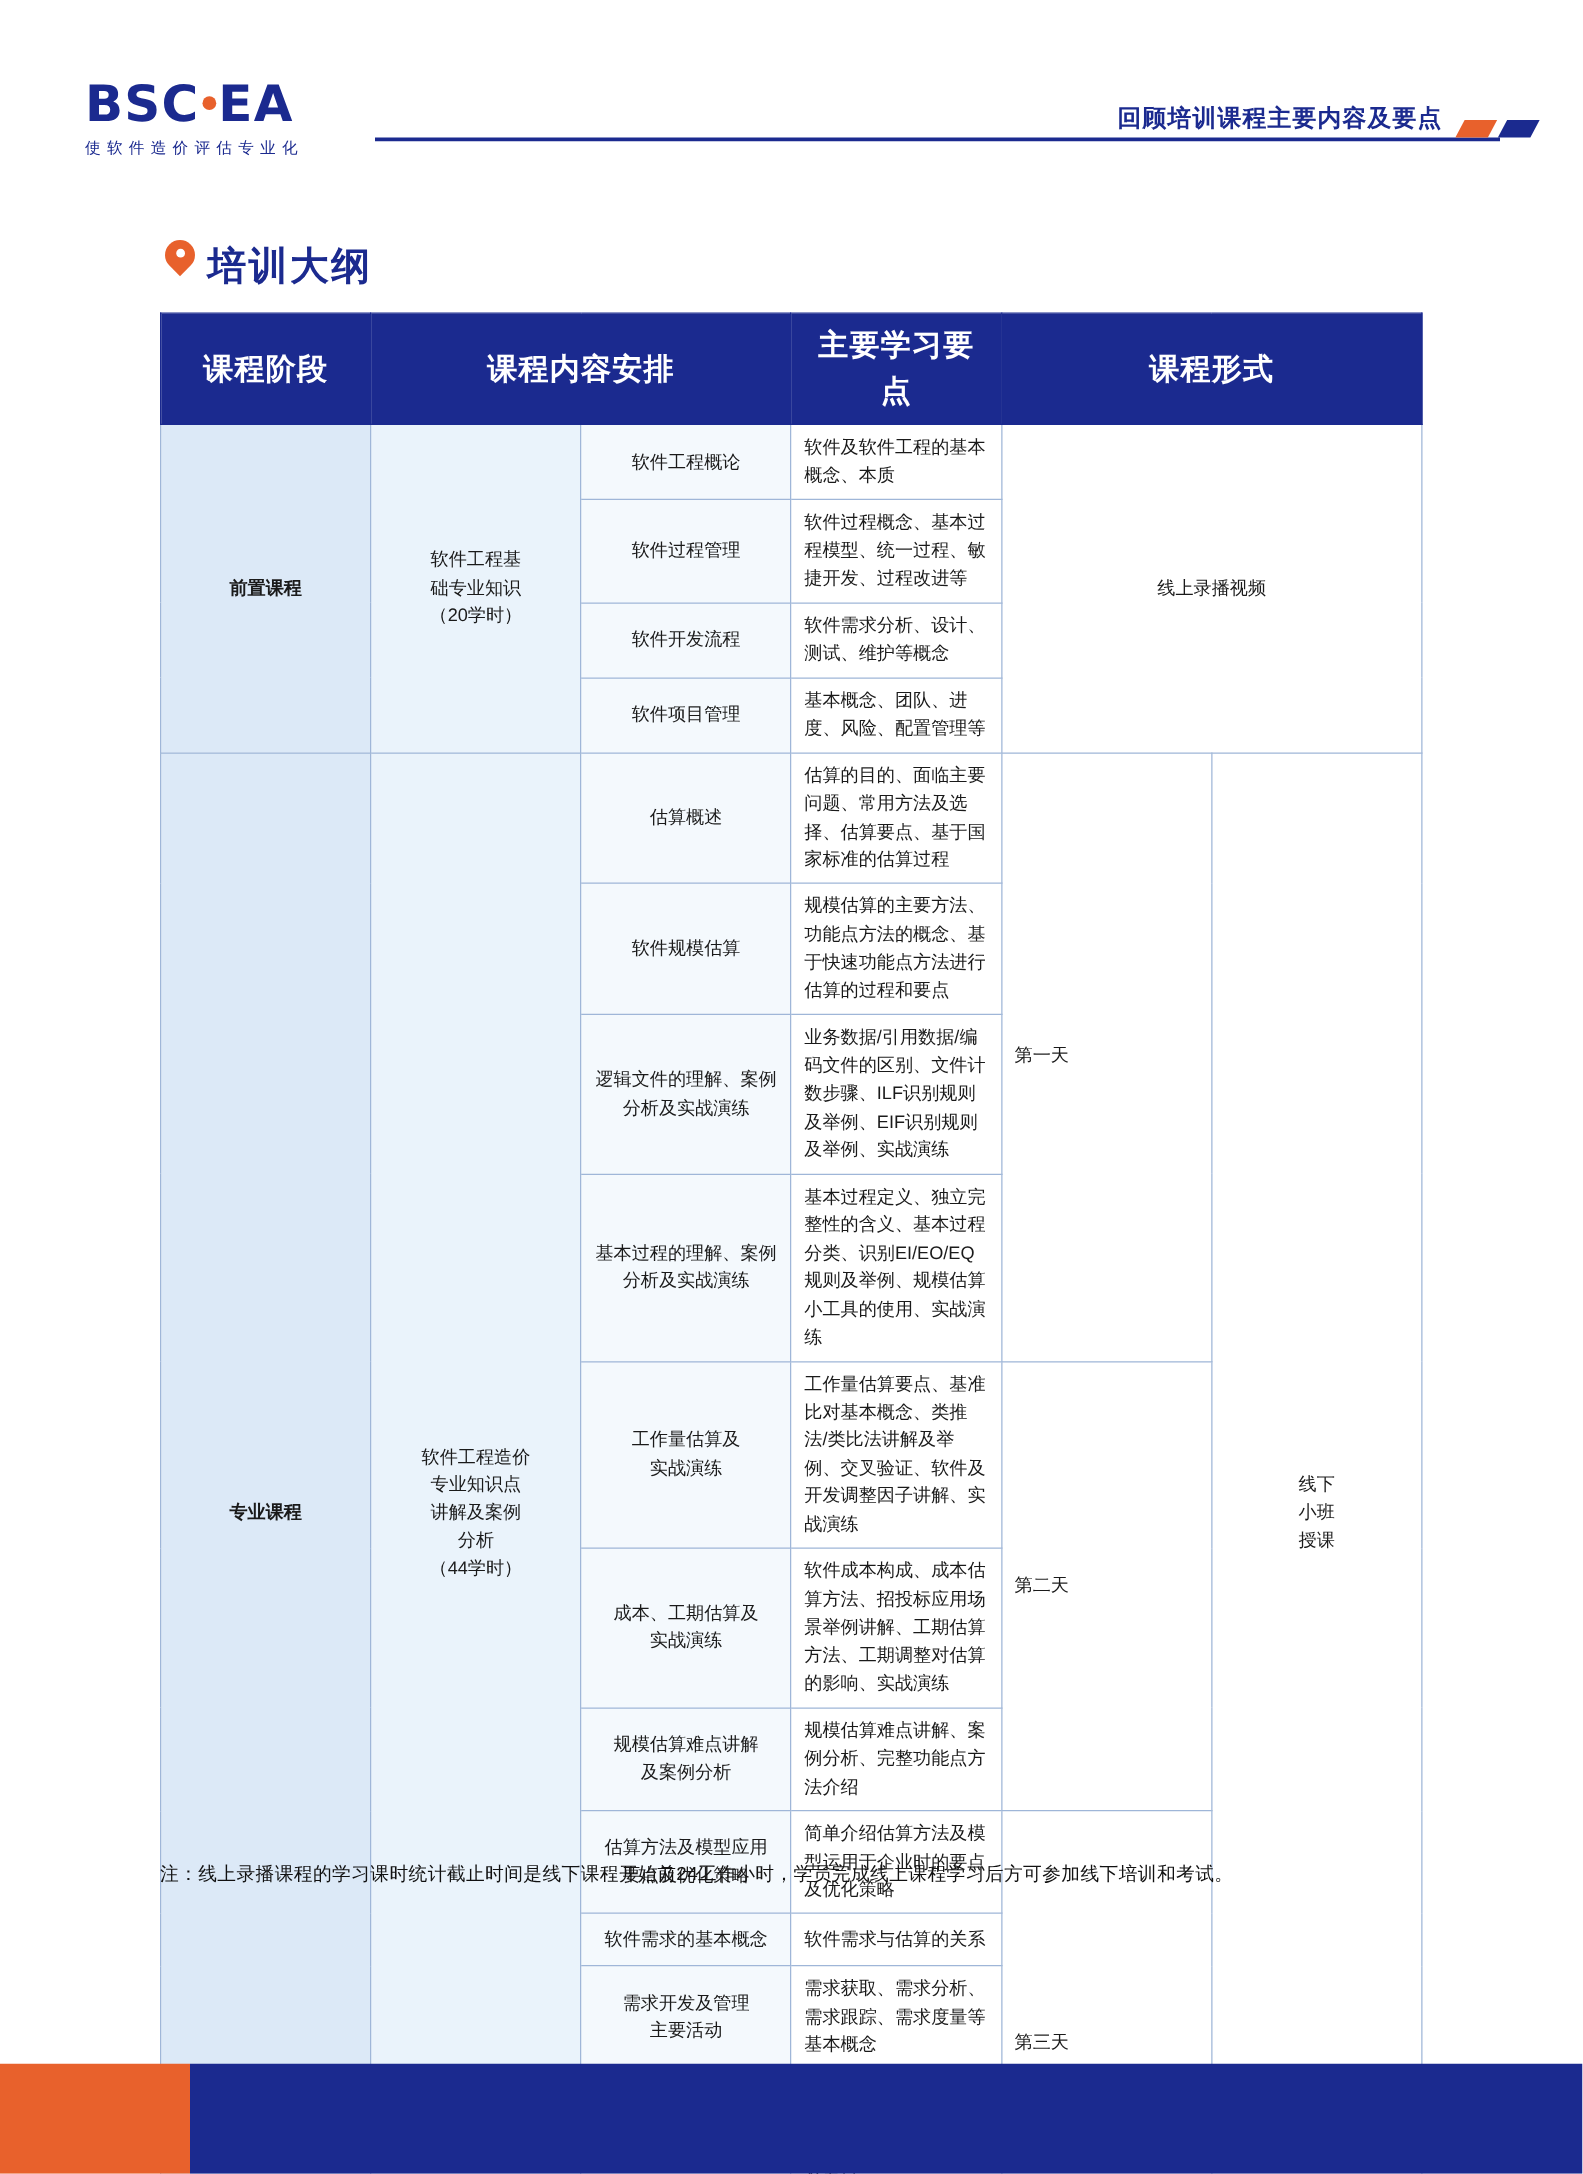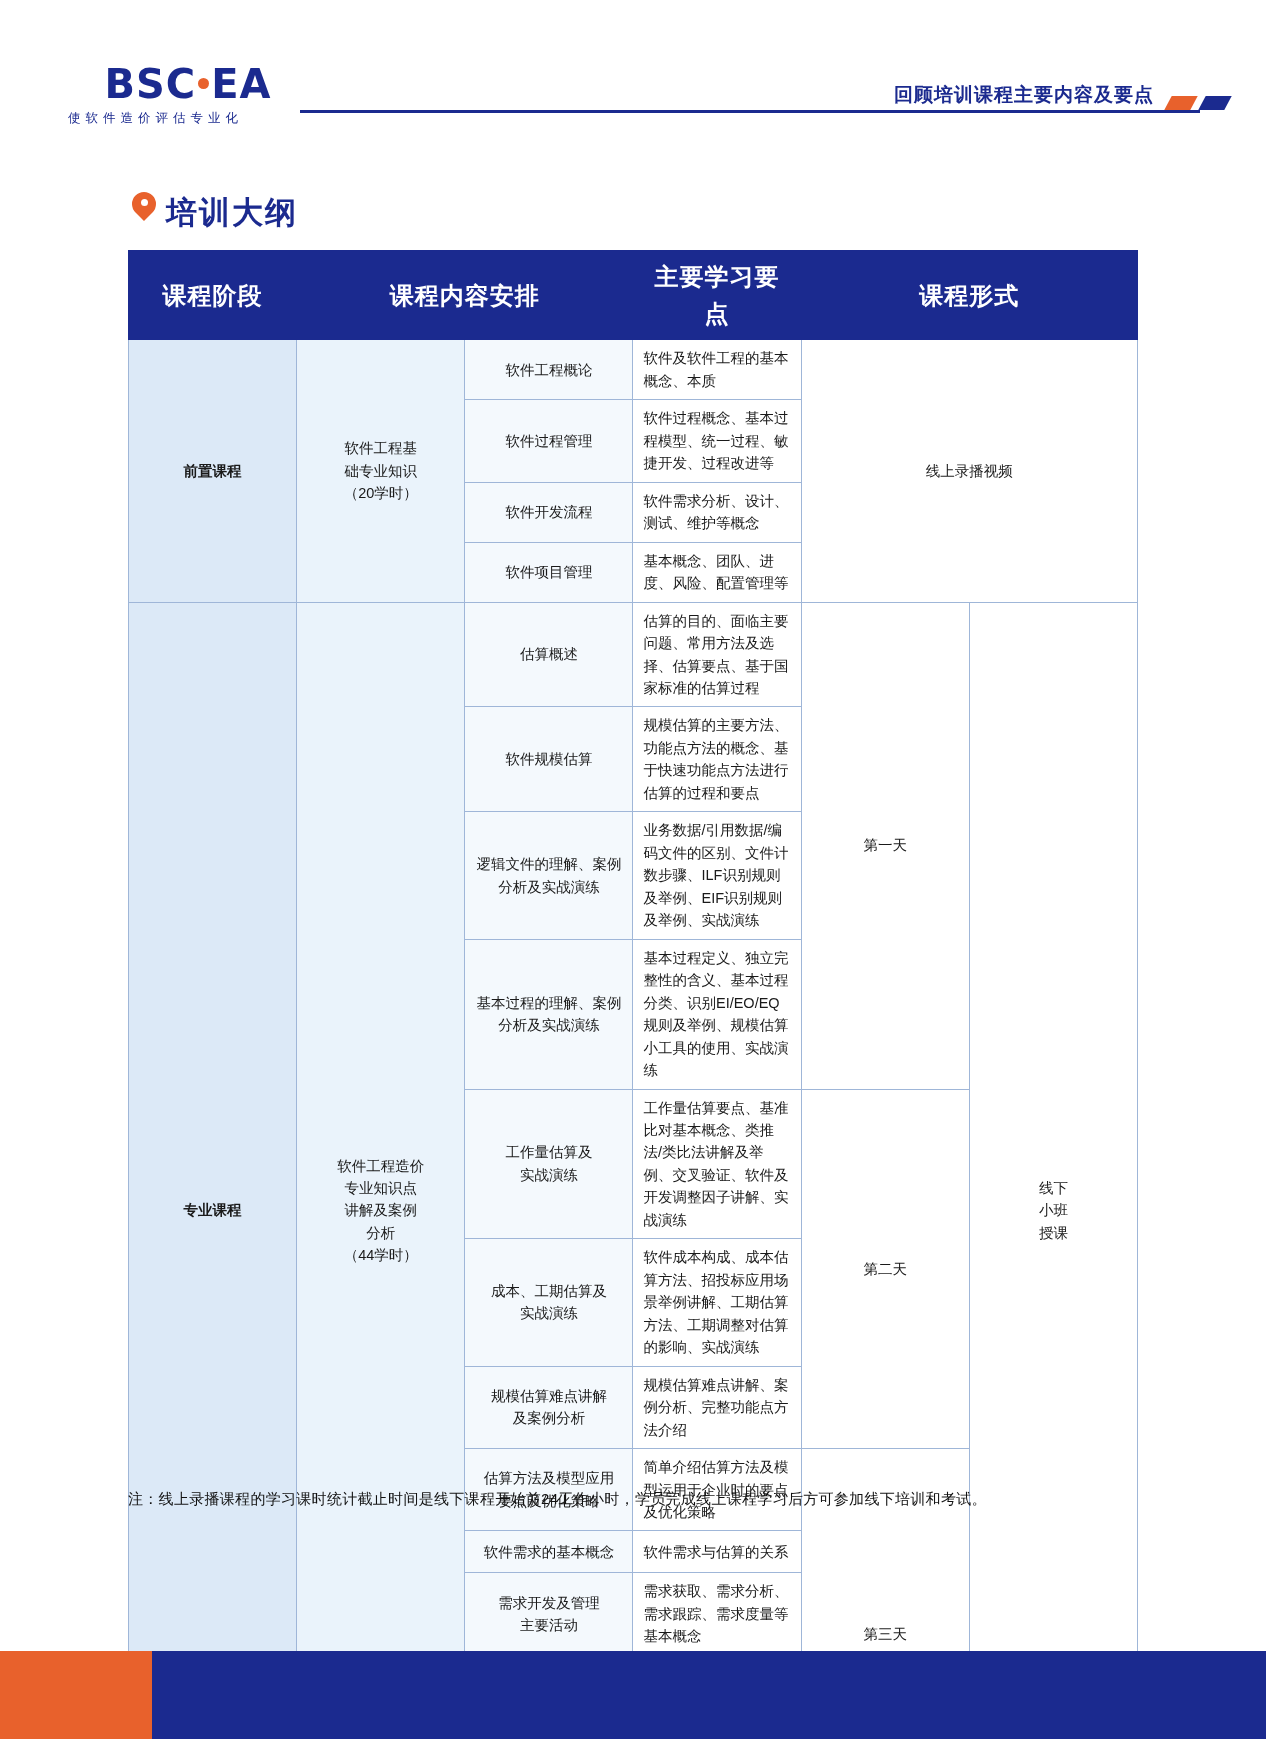--- a/index.html
+++ b/index.html
@@ -27,21 +27,20 @@
     width: 240px;
   }
   .logo-text {
     font-family: "DejaVu Sans", sans-serif;
     font-size: 40px;
     font-weight: bold;
     color: #1b2a8f;
     letter-spacing: 1px;
     line-height: 44px;
     white-space: nowrap;
-    text-align: center;
   }
   .logo-dot {
     display: inline-block;
     width: 11px; height: 11px;
     border-radius: 50%;
     background: #e8612c;
     vertical-align: middle;
     margin: 0 2px 8px 2px;
   }
   .logo-sub {
@@ -161,21 +160,20 @@
     text-align: center;
     width: 190px;
   }
   td.points {
     background: #ffffff;
     text-align: left;
     width: 400px;
   }
   td.day {
     background: #ffffff;
-    text-align: center;
     width: 90px;
   }
   td.form {
     background: #ffffff;
     text-align: center;
     width: 150px;
   }
 
   .note {
     position: absolute;

